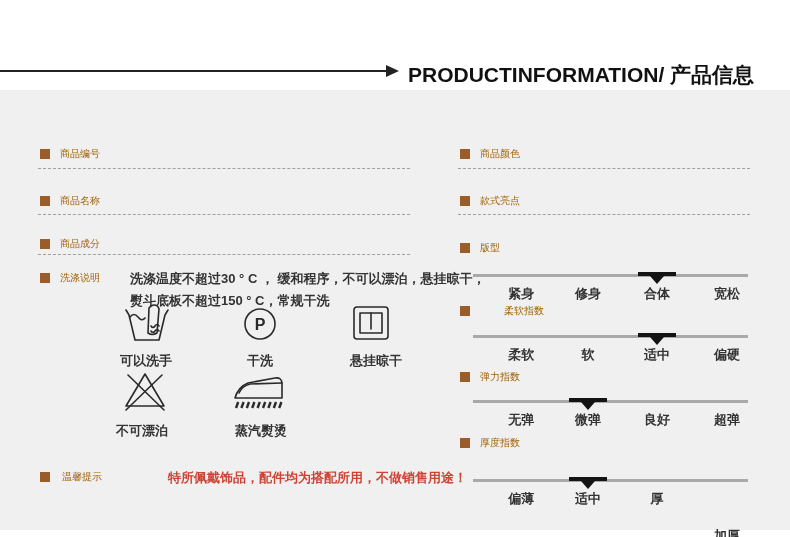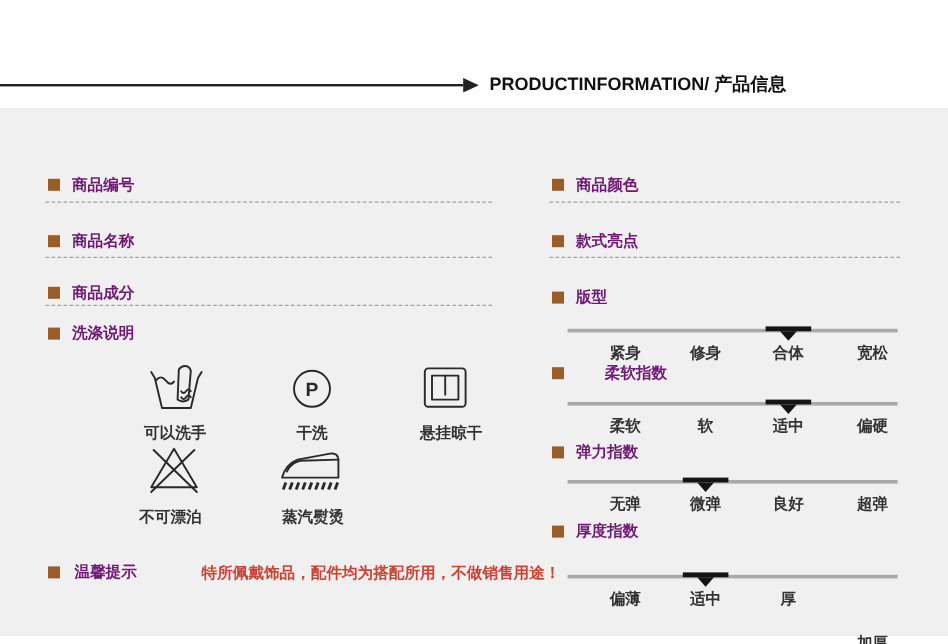--- a/index.html
+++ b/index.html
@@ -2,23 +2,23 @@
 <html><head>
 <meta charset="utf-8">
 <style>
   html,body{margin:0;padding:0;background:#fff;}
   .canvas{position:relative;width:790px;height:537px;background:#ffffff;overflow:hidden;
           font-family:"Liberation Sans","DejaVu Sans",sans-serif;color:#333;}
   .panel{position:absolute;left:0;top:90px;width:790px;height:440px;background:#f0f0f1;}
   .arrow-line{position:absolute;left:0;top:70px;width:386px;height:2px;background:#222;}
   .arrow-head{position:absolute;left:386px;top:65px;width:0;height:0;
               border-left:13px solid #222;border-top:6px solid transparent;border-bottom:6px solid transparent;}
-  .page-title{position:absolute;left:408px;top:61px;font-size:15px;font-weight:600;color:#111;white-space:nowrap;}
+  .page-title{position:absolute;left:408px;top:61px;font-size:21px;font-weight:600;color:#111;white-space:nowrap;}
   .bullet{position:absolute;width:10px;height:10px;background:#9a5c28;}
-  .lbl{position:absolute;font-size:13px;font-weight:700;color:#701a75;white-space:nowrap;line-height:16px;}
+  .lbl{position:absolute;font-size:10px;font-weight:400;color:#a16207;white-space:nowrap;line-height:16px;}
   .dash{position:absolute;height:0;border-top:1px dashed #a0a0a0;}
   .wash-text{position:absolute;left:130px;top:268px;font-size:13px;font-weight:600;color:#333;
              line-height:22px;white-space:nowrap;}
   .caption{position:absolute;transform:translateX(-50%);font-size:13px;font-weight:600;color:#333;white-space:nowrap;}
   .icon{position:absolute;}
   .icon svg{display:block;}
   .tip-text{position:absolute;left:120px;top:469px;font-size:13px;font-weight:600;color:#cd4334;white-space:nowrap;padding-left:48px;}
   .slider{position:absolute;width:275px;height:36px;}
   .track{position:absolute;left:0;right:0;top:6px;height:3px;background:#a9a9a9;}
   .marker{position:absolute;top:0;transform:translateX(-50%);width:38px;}
@@ -46,20 +46,24 @@
   <div class="bullet" style="left: 40px; top: 196px; background: rgb(154, 92, 40);"></div>
   <div class="lbl" style="left:60px;top:193px;">商品名称</div>
   <div class="dash" style="left:38px;top:214px;width:372px;"></div>
 
   <div class="bullet" style="left: 40px; top: 239px; background: rgb(154, 92, 40);"></div>
   <div class="lbl" style="left:60px;top:236px;">商品成分</div>
   <div class="dash" style="left:38px;top:254px;width:372px;"></div>
 
   <div class="bullet" style="left: 40px; top: 273px; background: rgb(154, 92, 40);"></div>
   <div class="lbl" style="left:60px;top:270px;">洗涤说明</div>
+  <div class="wash-text">
+    <div>洗涤温度不超过30 ° C ， 缓和程序，不可以漂泊，悬挂晾干，</div>
+    <div>熨斗底板不超过150 ° C，常规干洗</div>
+  </div>
 
   <div class="icon" style="left:124px;top:304px;">
     <svg width="46" height="40" viewBox="0 0 46 40">
       <path class="ic" d="M2,6 L5,11 L11,36 L35,36 L41,11 L44,6"></path>
       <path class="ic" d="M6,13 q4,-5 8,0 q4,5 7,1"></path>
       <path class="ic" d="M25,4 q2,-3 5,-3 q4,0 5,4 l-2,24 q-5,3 -9,0 z"></path>
       <path class="ic" d="M27,27 q2,3 4,0 q2,-3 4,0" stroke-width="1.1"></path>
       <path class="ic" d="M27,22 q2,3 4,0 q2,-3 4,0" stroke-width="1.1"></path>
     </svg>
   </div>

